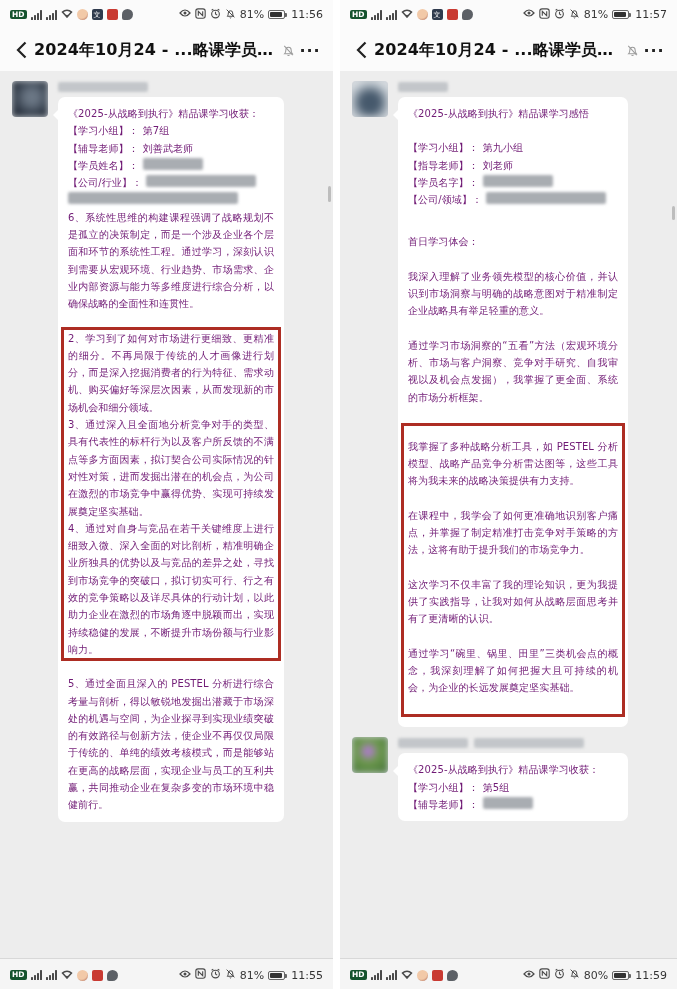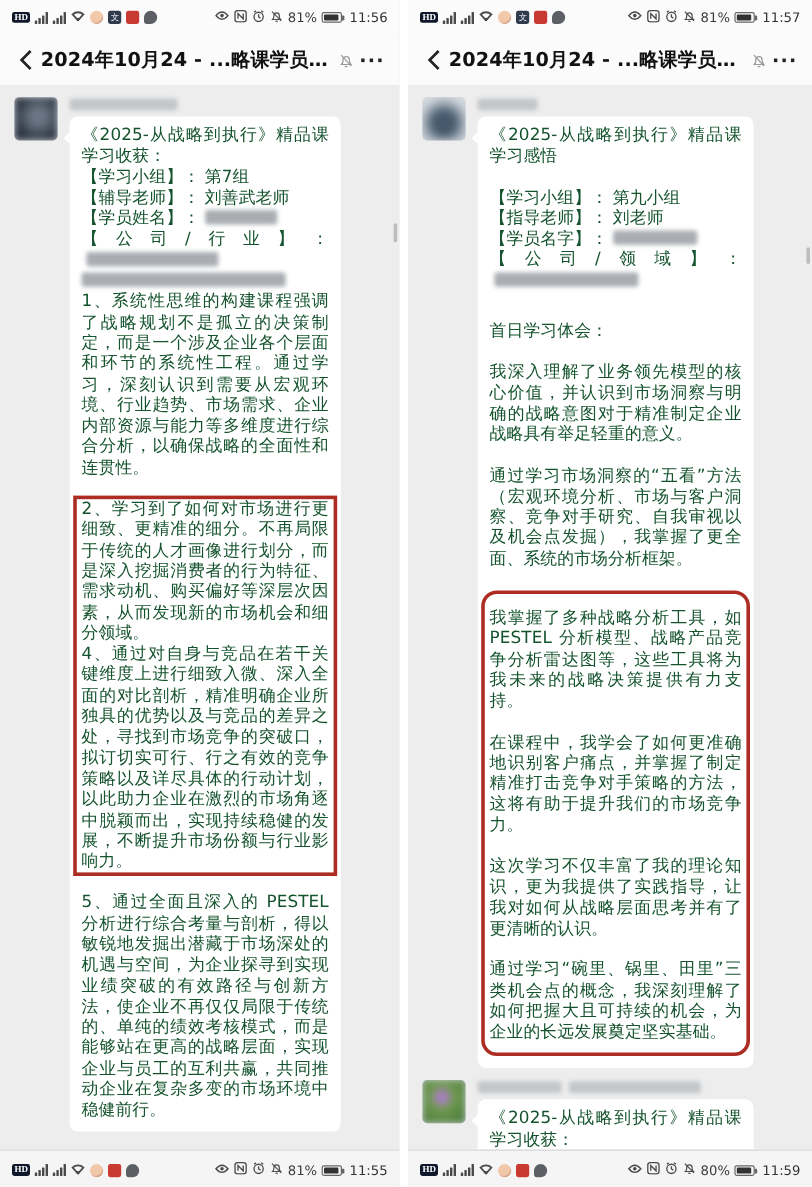--- a/index.html
+++ b/index.html
@@ -16,22 +16,22 @@
   .phone.right { width: 337px; }
 
   
   .statusbar {
     height: 29px; background: #fbfbfb;
     display: flex; align-items: center; justify-content: space-between;
     padding: 0 10px; font-size: 11px; color: #3a3a3a;
   }
   .sb-left, .sb-right { display: flex; align-items: center; gap: 4px; }
   .hd-badge {
-    background: #0f172a; color: #fff; font-size: 7.5px; font-weight: 700;
-    border-radius: 2px; padding: 1px 2px; line-height: 1; font-family: Liberation Serif, serif;
+    background: #14532d; color: #fff; font-size: 7.5px; font-weight: 700;
+    border-radius: 2px; padding: 1px 2px; line-height: 1;
   }
   .bars { display: inline-flex; align-items: flex-end; gap: 1px; height: 10px; }
   .bars i { display: block; width: 2px; background: #4a4a4a; border-radius: 0.5px; }
   .bars i:nth-child(1){height:3px}.bars i:nth-child(2){height:5px}
   .bars i:nth-child(3){height:7px}.bars i:nth-child(4){height:10px}
   .appico { width: 11px; height: 11px; border-radius: 2px; display: inline-flex;
             align-items: center; justify-content: center; font-size: 7px; color:#fff; }
   .app-face { background: radial-gradient(circle at 40% 35%, #f2c9a8 55%, #9c4f3f 100%); border-radius:50%; }
   .app-wen  { background: #2f3a4d; }
   .app-red  { background: #c93a32; }
@@ -69,39 +69,39 @@
   .av-green { background: radial-gradient(circle at 45% 40%, #b07ad0 8%, #6f9b4f 35%, #3f6e33 100%); }
   .msg-body { min-width: 0; }
   .sender { display: flex; gap: 6px; margin: 1px 0 5px; height: 10px; }
   .smudge { display: inline-block; height: 10px; border-radius: 2px;
             background: #a8adb3; filter: blur(1.6px); opacity: 0.6; }
   .smudge.dk { background: #8d9299; opacity: 0.75; }.w50{width:50px}.w60{width:60px}.w70{width:70px}
   .w90{width:90px}.w110{width:110px}.w120{width:120px}.w170{width:170px}
 
   .bubble {
     position: relative; background: #ffffff; border-radius: 7px;
-    padding: 8px 10px; font-size: 14px; line-height: 17.3px;
-    color: #14532d; letter-spacing: 0.1px; text-align: justify;
+    padding: 8px 10px; font-size: 10px; line-height: 17.3px;
+    color: #701a75; letter-spacing: 0.1px; text-align: justify;
   }
   .bubble::before {
     content: ""; position: absolute; left: -5px; top: 13px;
     border: 5px solid transparent; border-right-color: #fff; border-left: 0;
   }
   .phone.left  .bubble { width: 226px; }
   .phone.right .bubble { width: 230px; }
   .bubble .tight { margin: 0; }
   .bubble p.sp { margin: 0 0 17px; }
   .bubble p.sp:last-child { margin-bottom: 0; }
   .infoline { display: block; }
   .infoline .val { margin-left: 4px; }
   .infoline .smudge { vertical-align: -1px; height: 12px; }
 
   .hlbox { border: 3px solid #ad2d23; }
   .phone.left .hlbox { margin: 14px -7px; padding: 0 4px; }
-  .phone.right .hlbox { margin: 17px -7px 2px; padding: 12px 4px 8px; border-radius: 13px; }
+  .phone.right .hlbox { margin: 17px -7px 2px; padding: 12px 4px 18px; }
 
   .thumb { position: absolute; width: 3px; border-radius: 2px; background: #bdbdbd; }
 
   
   .bottombar {
     position: absolute; left: 0; right: 0; bottom: 0; height: 31px;
     background: #f5f5f5; border-top: 1px solid #d8d8d8;
     display: flex; align-items: center; justify-content: space-between;
     padding: 2px 10px 0; font-size: 11px; color: #3a3a3a;
   }
@@ -197,23 +197,24 @@
         <div class="sender">
             <span class="smudge w90"></span>
           </div>
         <div class="bubble">
           <div class="tight">《2025-从战略到执行》精品课学习收获：</div>
           <span class="infoline"><span>【学习小组】：</span><span class="val">第7组</span></span>
           <span class="infoline"><span>【辅导老师】：</span><span class="val">刘善武老师</span></span>
           <span class="infoline"><span>【学员姓名】：</span><span class="smudge dk w60 val"></span></span>
           <span class="infoline"><span>【公司/行业】：</span><span class="smudge dk w110 val"></span></span>
           <span class="infoline"><span class="smudge dk w170"></span></span>
-          <div class="tight">1、系统性思维的构建课程强调了战略规划不是孤立的决策制定，而是一个涉及企业各个层面和环节的系统性工程。通过学习，深刻认识到需要从宏观环境、行业趋势、市场需求、企业内部资源与能力等多维度进行综合分析，以确保战略的全面性和连贯性。</div>
+          <div class="tight">6、系统性思维的构建课程强调了战略规划不是孤立的决策制定，而是一个涉及企业各个层面和环节的系统性工程。通过学习，深刻认识到需要从宏观环境、行业趋势、市场需求、企业内部资源与能力等多维度进行综合分析，以确保战略的全面性和连贯性。</div>
           <div class="hlbox">
             <div class="tight">2、学习到了如何对市场进行更细致、更精准的细分。不再局限于传统的人才画像进行划分，而是深入挖掘消费者的行为特征、需求动机、购买偏好等深层次因素，从而发现新的市场机会和细分领域。</div>
+            <div class="tight">3、通过深入且全面地分析竞争对手的类型、具有代表性的标杆行为以及客户所反馈的不满点等多方面因素，拟订契合公司实际情况的针对性对策，进而发掘出潜在的机会点，为公司在激烈的市场竞争中赢得优势、实现可持续发展奠定坚实基础。</div>
             <div class="tight">4、通过对自身与竞品在若干关键维度上进行细致入微、深入全面的对比剖析，精准明确企业所独具的优势以及与竞品的差异之处，寻找到市场竞争的突破口，拟订切实可行、行之有效的竞争策略以及详尽具体的行动计划，以此助力企业在激烈的市场角逐中脱颖而出，实现持续稳健的发展，不断提升市场份额与行业影响力。</div>
           </div>
           <div class="tight">5、通过全面且深入的 PESTEL 分析进行综合考量与剖析，得以敏锐地发掘出潜藏于市场深处的机遇与空间，为企业探寻到实现业绩突破的有效路径与创新方法，使企业不再仅仅局限于传统的、单纯的绩效考核模式，而是能够站在更高的战略层面，实现企业与员工的互利共赢，共同推动企业在复杂多变的市场环境中稳健前行。</div>
         </div>
 
       </div>
     </div>
     <span class="thumb" style="right:2px; top:115px; height:16px;"></span>
   </div>
 

